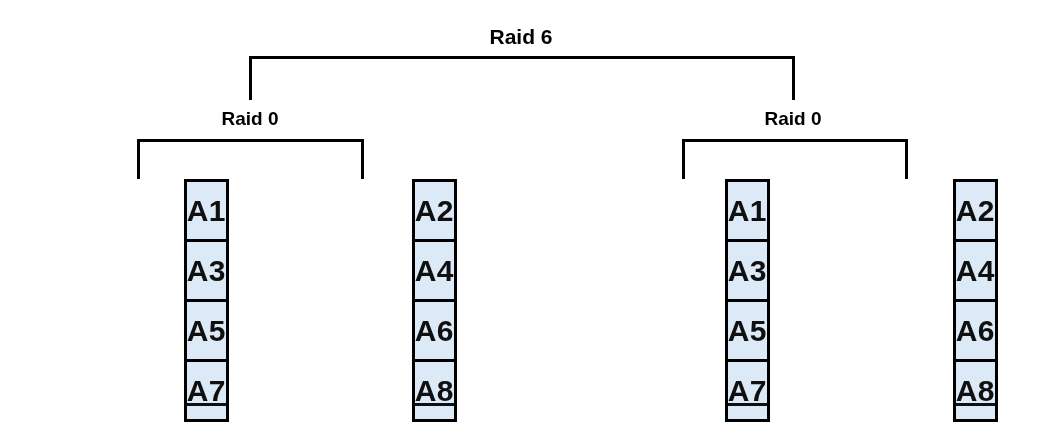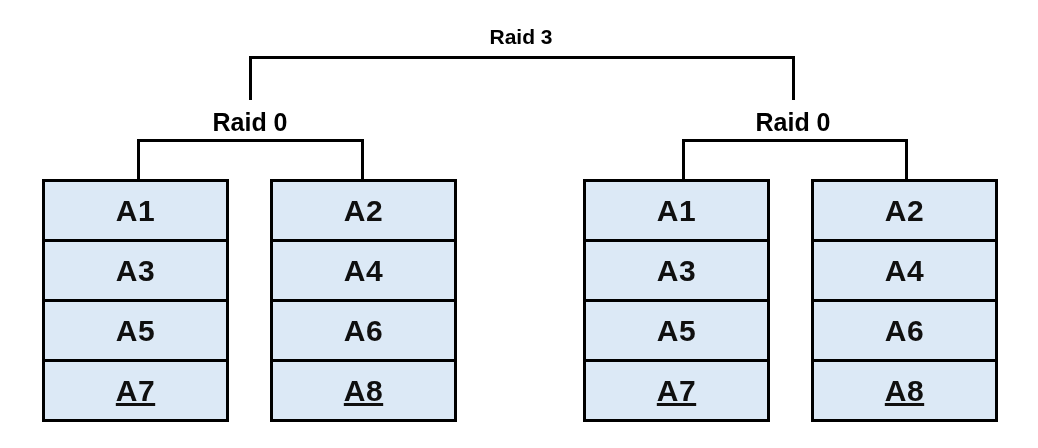--- a/index.html
+++ b/index.html
@@ -32,31 +32,32 @@
     white-space: nowrap;
     transform: translateX(-50%);
     text-align: center;
   }
   .label-raid1 {
     font-size: 21px;
     left: 521px;
     top: 25px;
   }
   .label-raid0 {
-    font-size: 25px;
+    font-size: 19px;
     top: 108px;
   }
   .disk {
     position: absolute;
     width: 187px;
     top: 179px;
     height: 243px;
     display: flex;
     flex-direction: column;
     box-sizing: border-box;
+    align-items: flex-end;
   }
   .disk-cell {
     flex: 1 1 0;
     box-sizing: border-box;
     background: #dce9f6;
     border: 3px solid #000000;
     border-bottom-width: 0;
     display: flex;
     align-items: center;
     justify-content: center;
@@ -76,21 +77,21 @@
 <div id="diagram-root">
 
   <svg id="connector-layer" width="1038" height="448" viewBox="0 0 1038 448" xmlns="http://www.w3.org/2000/svg">
     <g id="svg-lines" stroke="#000000" stroke-width="3" fill="none" shape-rendering="crispEdges">
         <path d="M 250 100 L 250 57 L 793 57 L 793 100"></path>
         <path d="M 138 179 L 138 140 L 362 140 L 362 179"></path>
         <path d="M 683 179 L 683 140 L 906 140 L 906 179"></path>
       </g>
   </svg>
 
-  <div class="label label-raid1">Raid 3</div>
+  <div class="label label-raid1">Raid 6</div>
 
   <div class="label label-raid0" style="left:250px;">Raid 0</div>
   <div class="label label-raid0" style="left:793px;">Raid 0</div>
 
   <div class="disk" style="left:42px;">
     <div class="disk-cell">A1</div>
     <div class="disk-cell">A3</div>
     <div class="disk-cell">A5</div>
     <div class="disk-cell">A7</div>
   </div>

